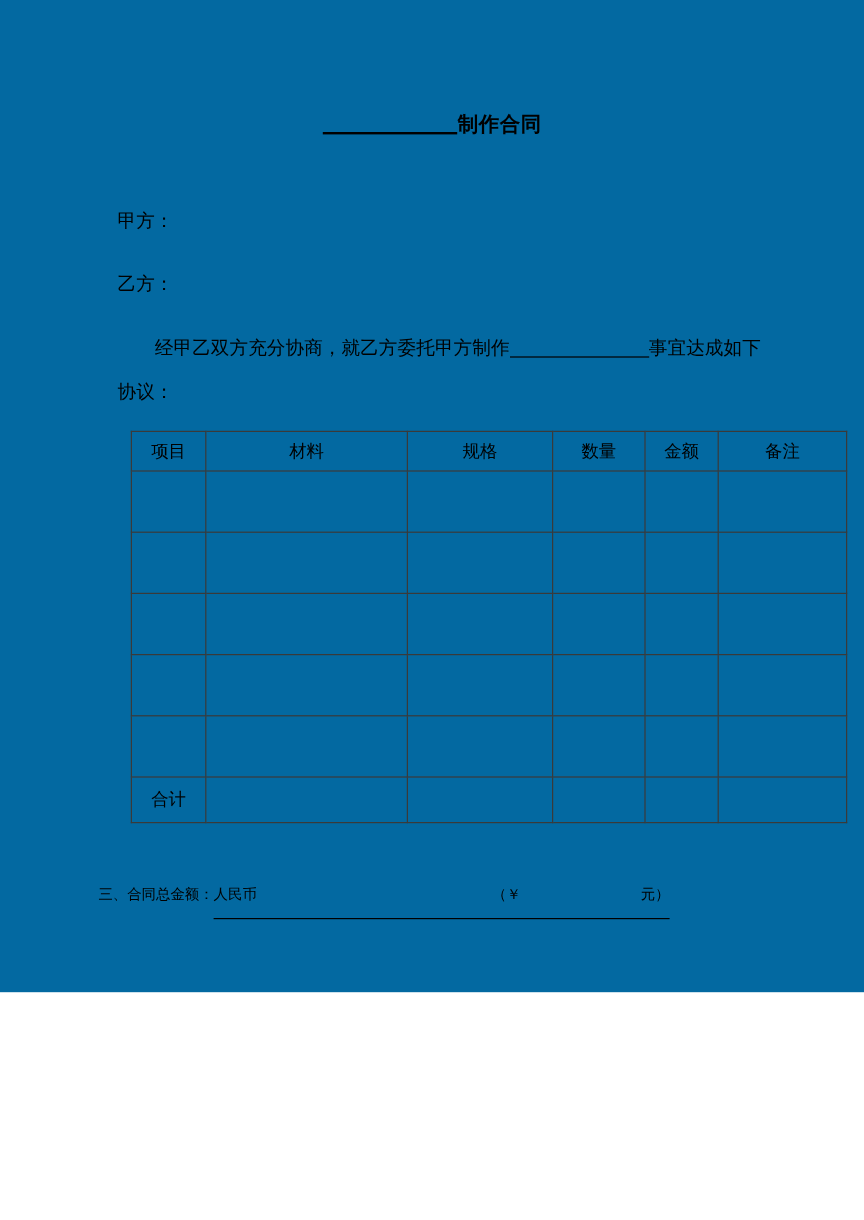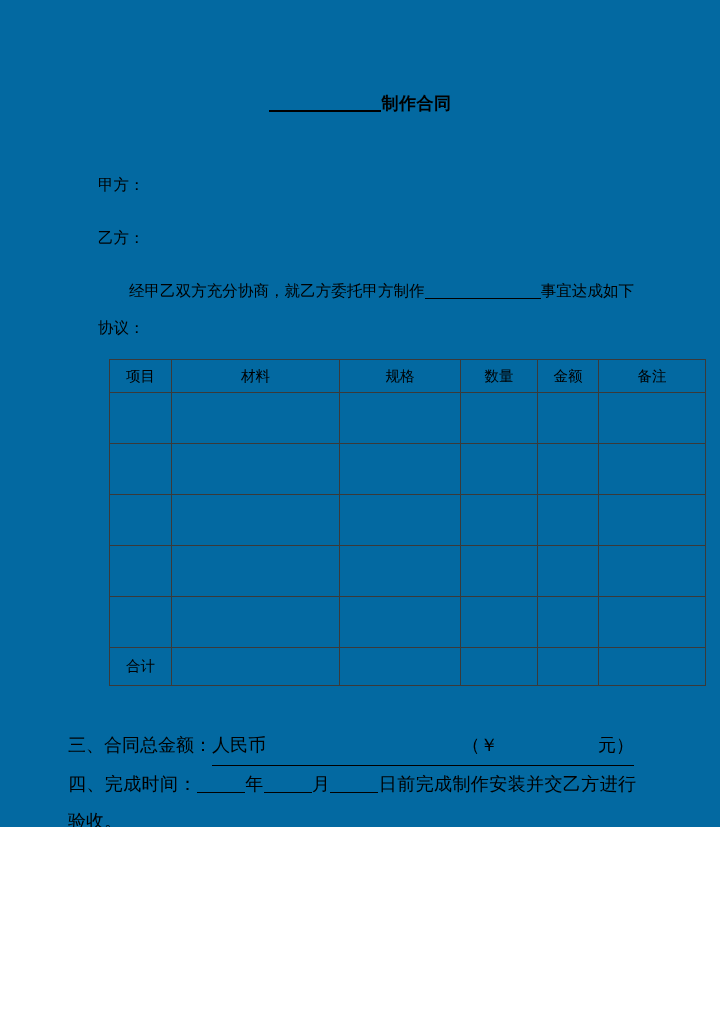--- a/index.html
+++ b/index.html
@@ -101,24 +101,24 @@
   table.contract-table tbody td.data-cell { height: 50px; }
   table.contract-table tbody td.total-cell { height: 37px; }
   td.total-label {
     text-align: left;
     padding-left: 6px;
   }
 
   
   .lower-text {
     position: absolute;
-    left: 68px;
+    left: 82px;
     top: 727px;
     width: 568px;
-    font-size: 18px;
+    font-size: 12px;
     line-height: 37px;
   }
   .lower-text .block { margin: 0 0 0 0; }
   .spacer-block { height: 14px; }
 
   
   .page-number {
     position: absolute;
     left: 0;
     top: 942px;
@@ -226,23 +226,20 @@
       </tbody>
     </table>
   </div>
 
   <div class="lower-text">
 
     <p class="para block">
       <span>三、</span><span>合同总金额：</span><span class="u-run"><span>人民币</span><span class="u-gap-lg"></span><span>（￥</span><span class="u-gap-md"></span><span>元）</span></span>
     </p>
 
-    <p class="para block">
-      <span>四、</span><span>完成时间：</span><span class="ul ul-w-short"></span><span>年</span><span class="ul ul-w-short"></span><span>月</span><span class="ul ul-w-short"></span><span>日前完成制作安装并交乙方进行验</span><span>收。</span>
-    </p>
 
     <div class="spacer-block"></div>
 
 
   </div>
 
   <div class="page-number">1</div>
 
 </div>
 

